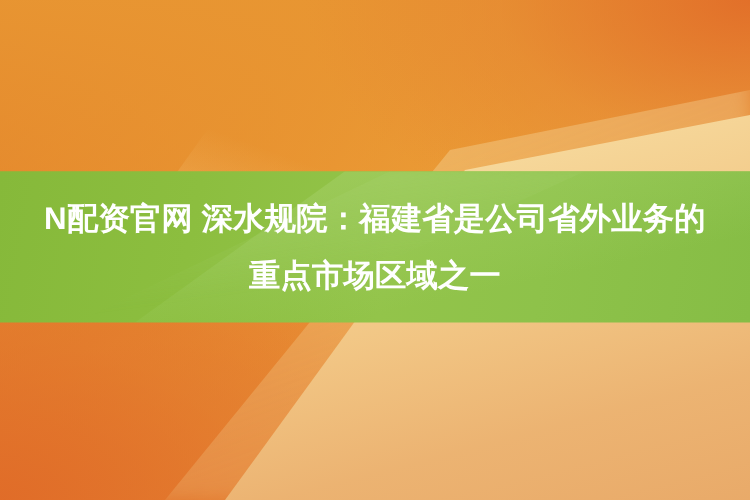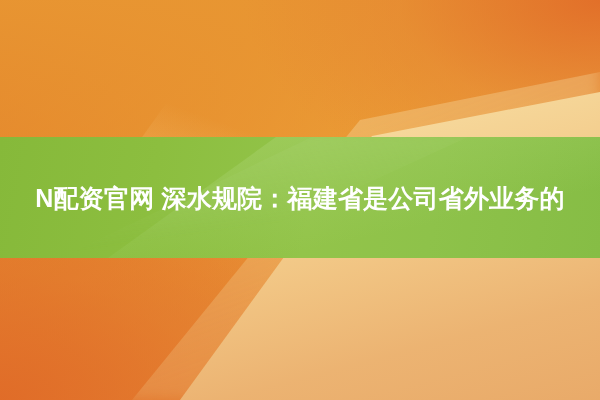--- a/index.html
+++ b/index.html
@@ -133,16 +133,17 @@
   <div class="streak-upper"></div>
   <div class="wedge-soft"></div>
   <div class="wedge-light"></div>
 
   <div class="green-band">
     <div class="green-highlight"></div>
     <div class="green-highlight-2"></div>
 
     <div class="headline">
       <div class="headline-line headline-line-1">N配资官网 深水规院：福建省是公司省外业务的</div>
+      <div class="headline-line headline-line-2">重点市场区域之一</div>
     </div>
   </div>
 
 </div>
 
 </body></html>

